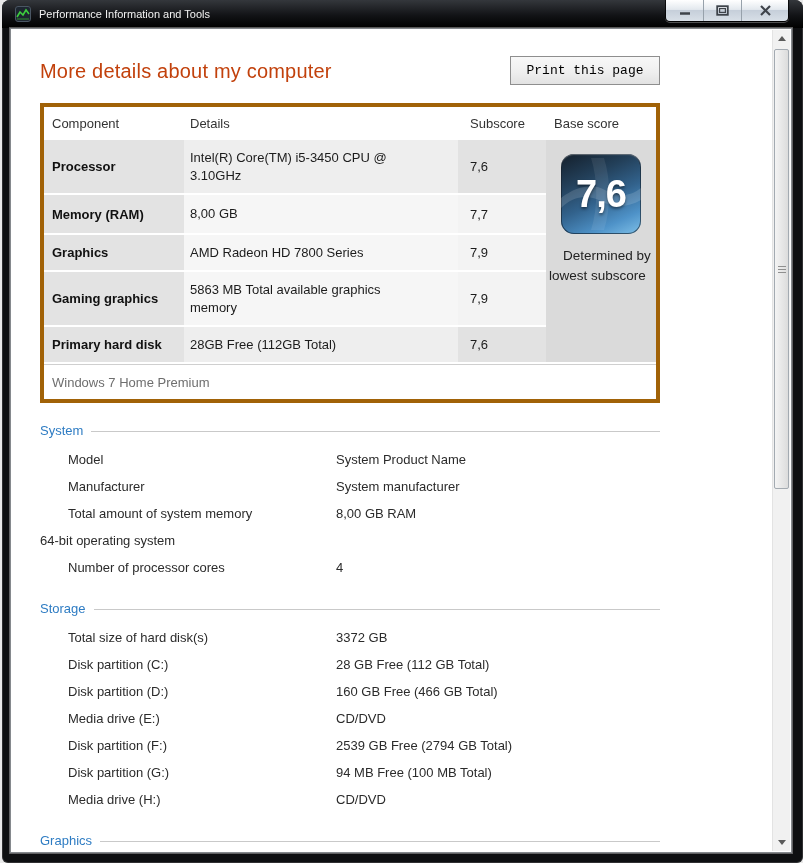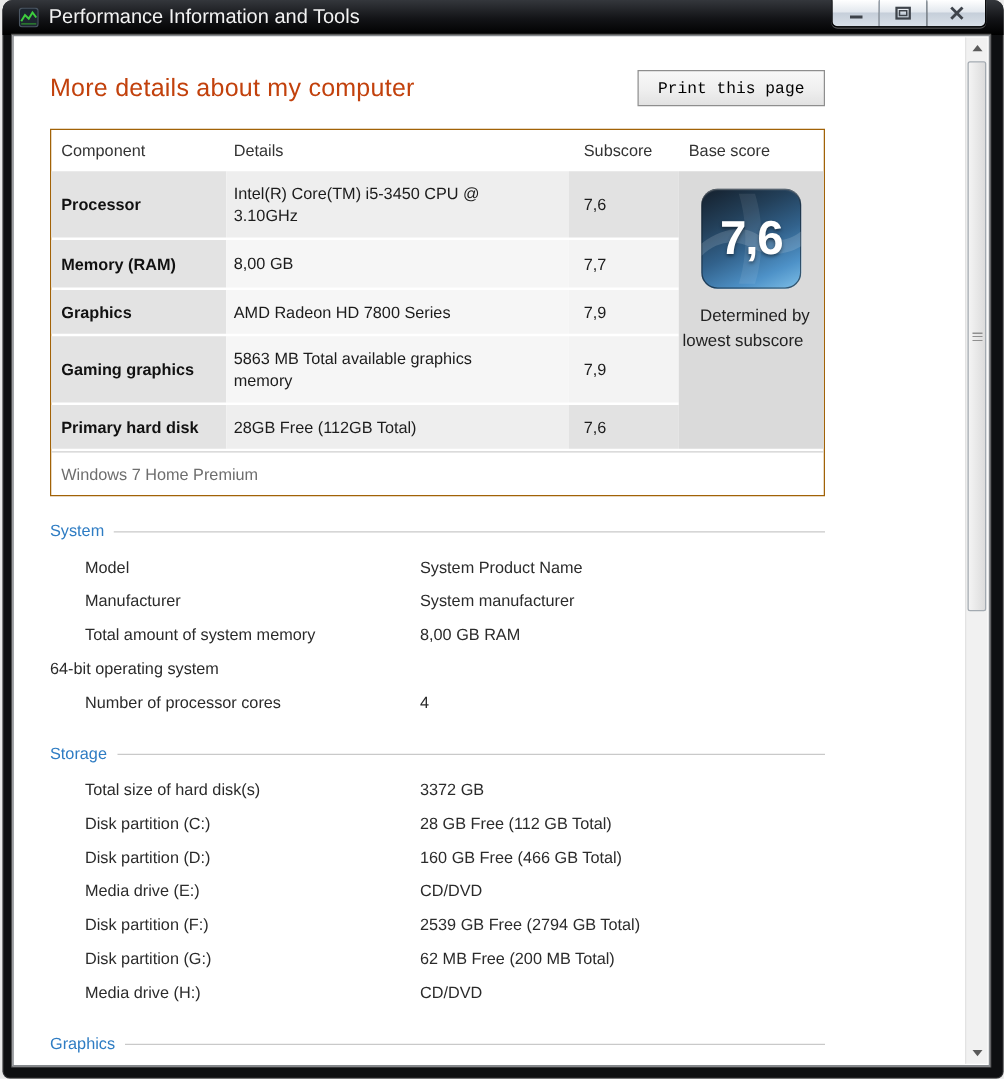--- a/index.html
+++ b/index.html
@@ -16,21 +16,21 @@
     border-radius:8px 8px 6px 6px;
     box-shadow: inset 0 0 0 1px rgba(255,255,255,0.14);
   }
   
   .titlebar {
     position:absolute; left:0; top:0; right:0; height:28px;
     background: linear-gradient(#34373c, #121316 55%, #000);
     border-radius:8px 8px 0 0;
     display:flex; align-items:center;
     padding-left:13px;
-    color:#f2f2f2; font-size:16px;
+    color:#f2f2f2; font-size:11px;
   }
   .app-icon { width:16px; height:16px; margin-right:8px; flex:0 0 auto; }
   .caption-group {
     position:absolute; top:0; right:14px; height:22px;
     display:flex;
     border:1px solid rgba(0,0,0,0.75); border-top:none;
     border-radius:0 0 5px 5px;
     overflow:hidden;
     box-shadow: 0 1px 0 rgba(255,255,255,0.3), inset 0 1px 0 rgba(255,255,255,0.8);
   }
@@ -59,21 +59,21 @@
   .page-header { width:620px; display:flex; justify-content:space-between; align-items:flex-start; }
   .page-title { font-size:20px; font-weight:400; color:#c2410c; margin-top:4px; letter-spacing:0.2px; }
   .print-btn {
     width:150px; height:29px;
     background: linear-gradient(#f8f8f8, #efefef 55%, #e2e2e2);
     border:1px solid #8e8e8e;
     font-family:Liberation Mono, monospace;
     font-size:13px; color:#000;
   }
   
-  .wei-table { width:620px; margin-top:18px; border:1px solid #a16207; background:#fff; }
+  .wei-table { width:620px; margin-top:18px; border:4px solid #a16207; background:#fff; }
   .wei-head {
     display:grid; grid-template-columns:140px 274px 88px 118px;
     height:33px; align-items:center; font-size:13px; color:#333;
   }
   .wei-head > div:nth-child(1){ padding-left:8px; }
   .wei-head > div:nth-child(2){ padding-left:6px; }
   .wei-head > div:nth-child(3){ padding-left:12px; }
   .wei-head > div:nth-child(4){ padding-left:8px; }
   .wei-body { display:flex; }
   .wei-left { width:502px; }
@@ -284,21 +284,21 @@
           <div class="kv-row">
             <span class="kv-label">Media drive (E:)</span>
             <span class="kv-value">CD/DVD</span>
           </div>
           <div class="kv-row">
             <span class="kv-label">Disk partition (F:)</span>
             <span class="kv-value">2539 GB Free (2794 GB Total)</span>
           </div>
           <div class="kv-row">
             <span class="kv-label">Disk partition (G:)</span>
-            <span class="kv-value">62 MB Free (200 MB Total)</span>
+            <span class="kv-value">94 MB Free (100 MB Total)</span>
           </div>
           <div class="kv-row">
             <span class="kv-label">Media drive (H:)</span>
             <span class="kv-value">CD/DVD</span>
           </div>
         </div>
       </div>
 
       <div class="section">
         <div class="section-head">

